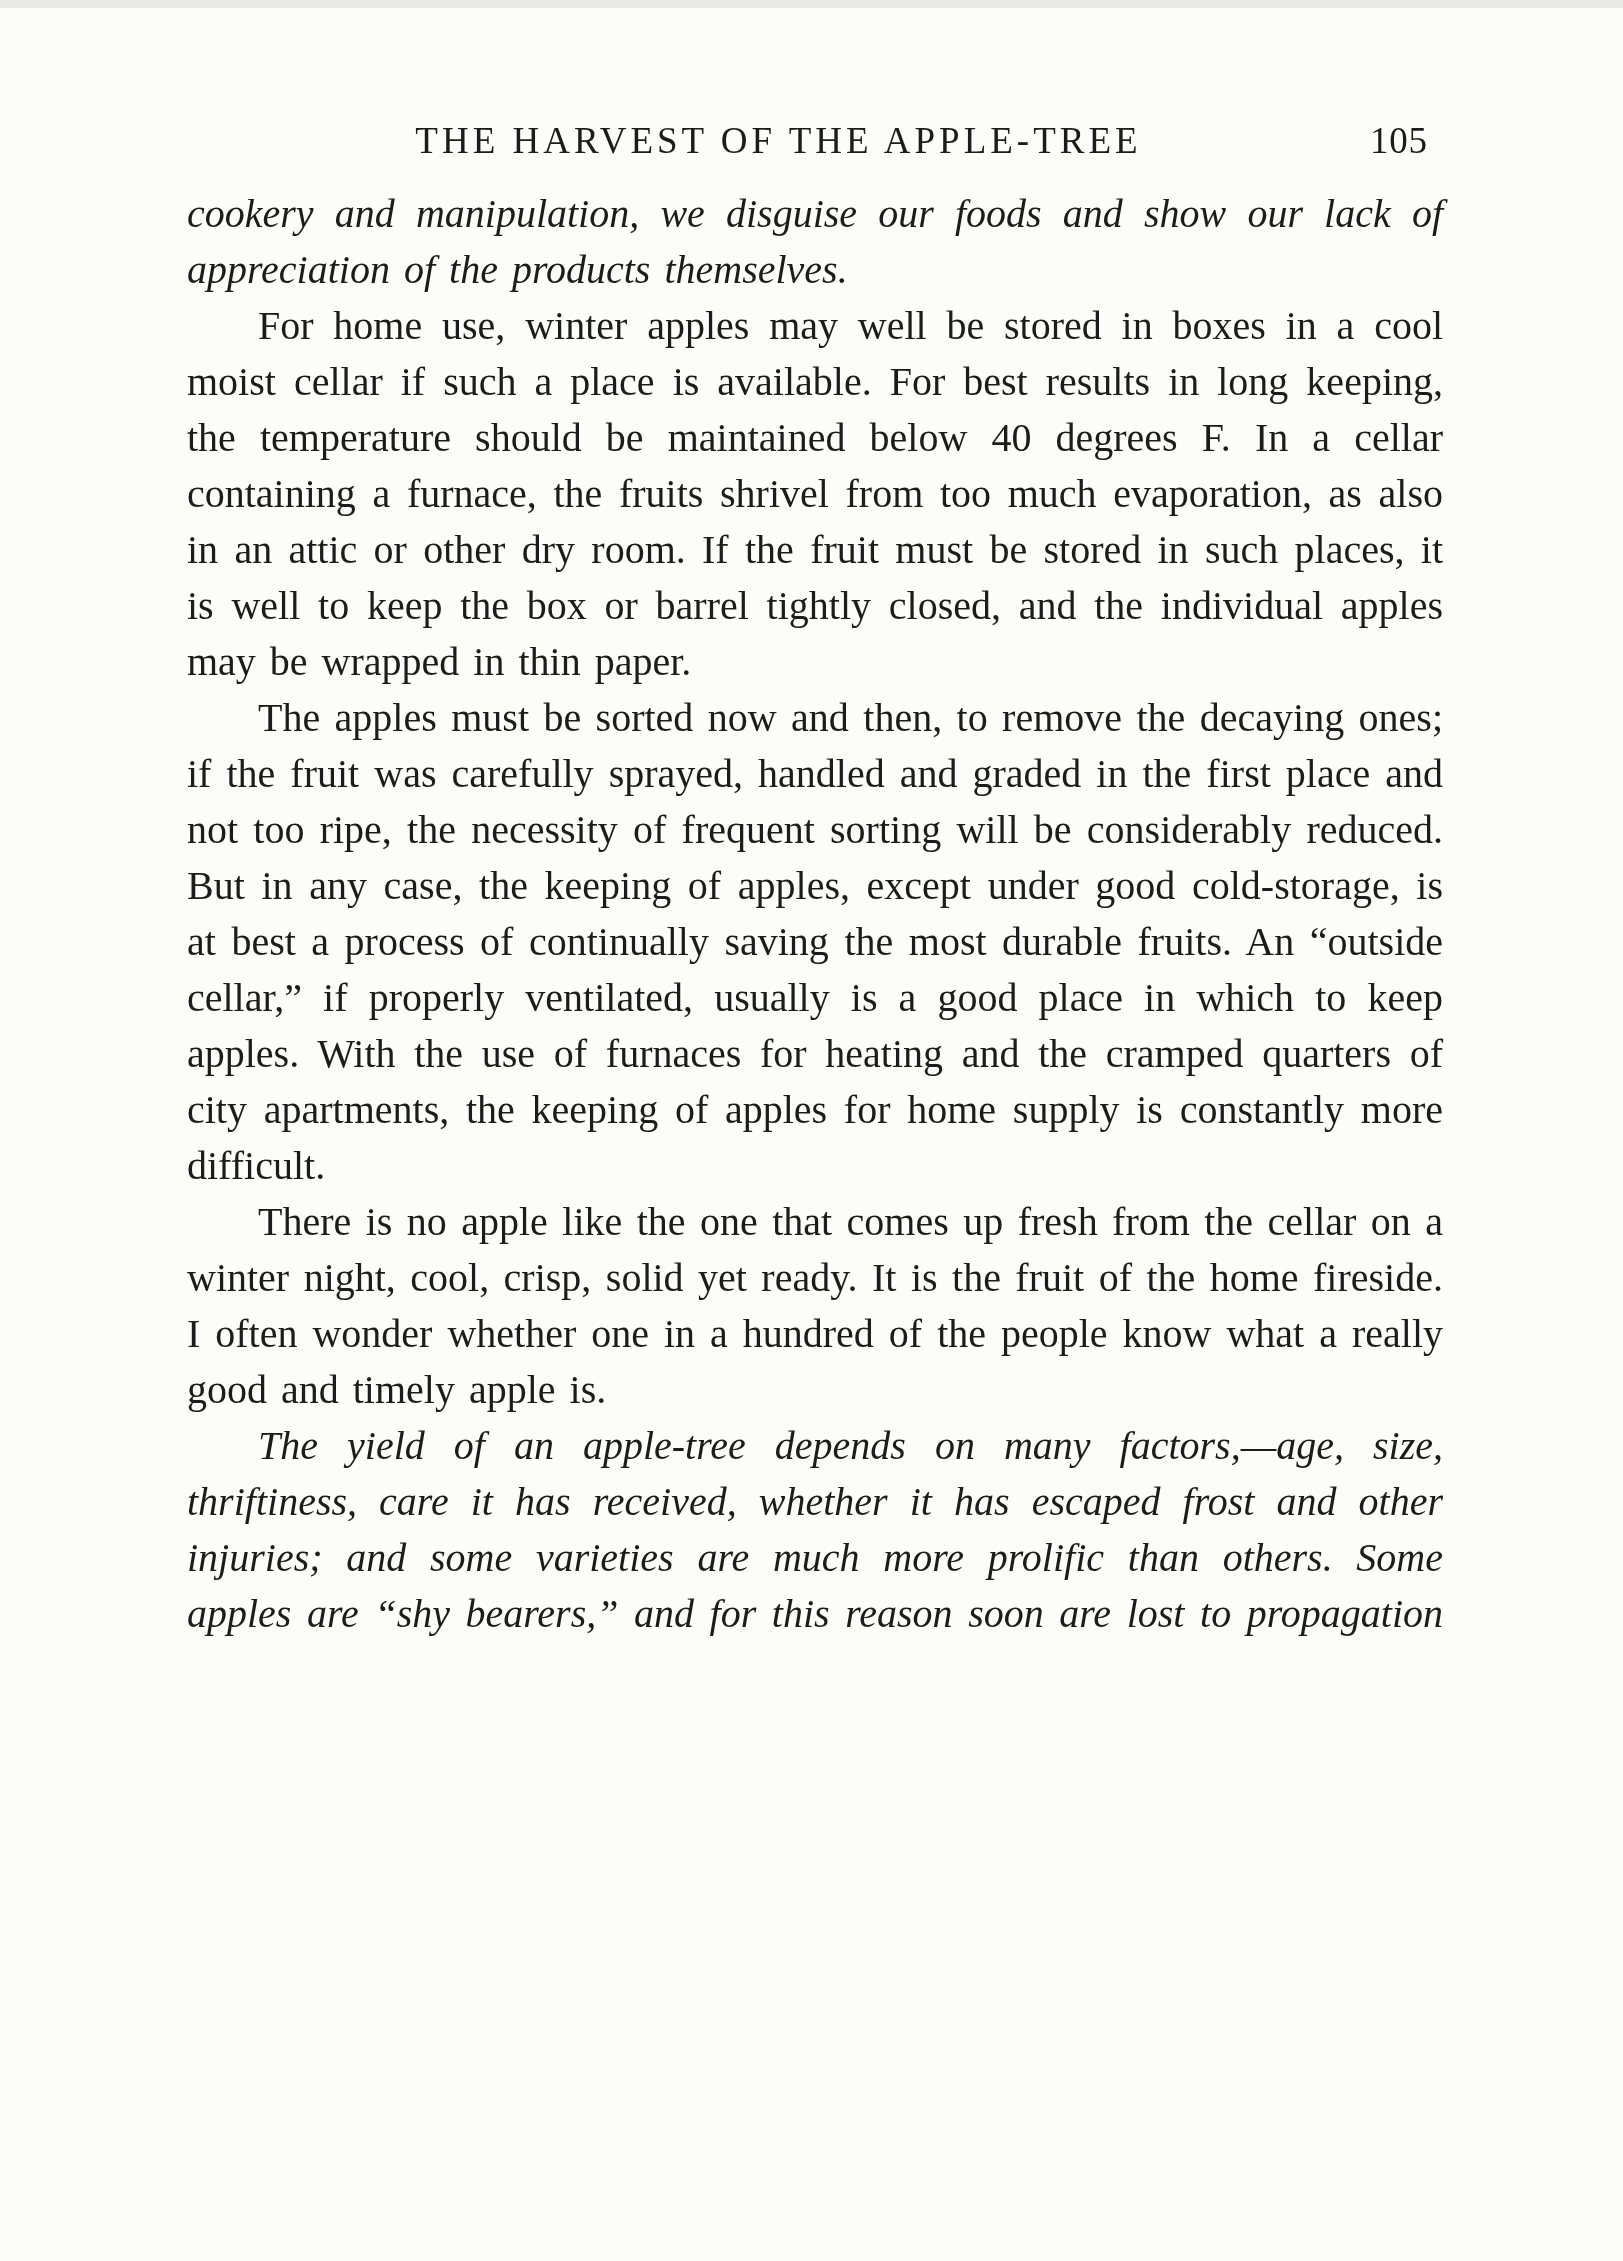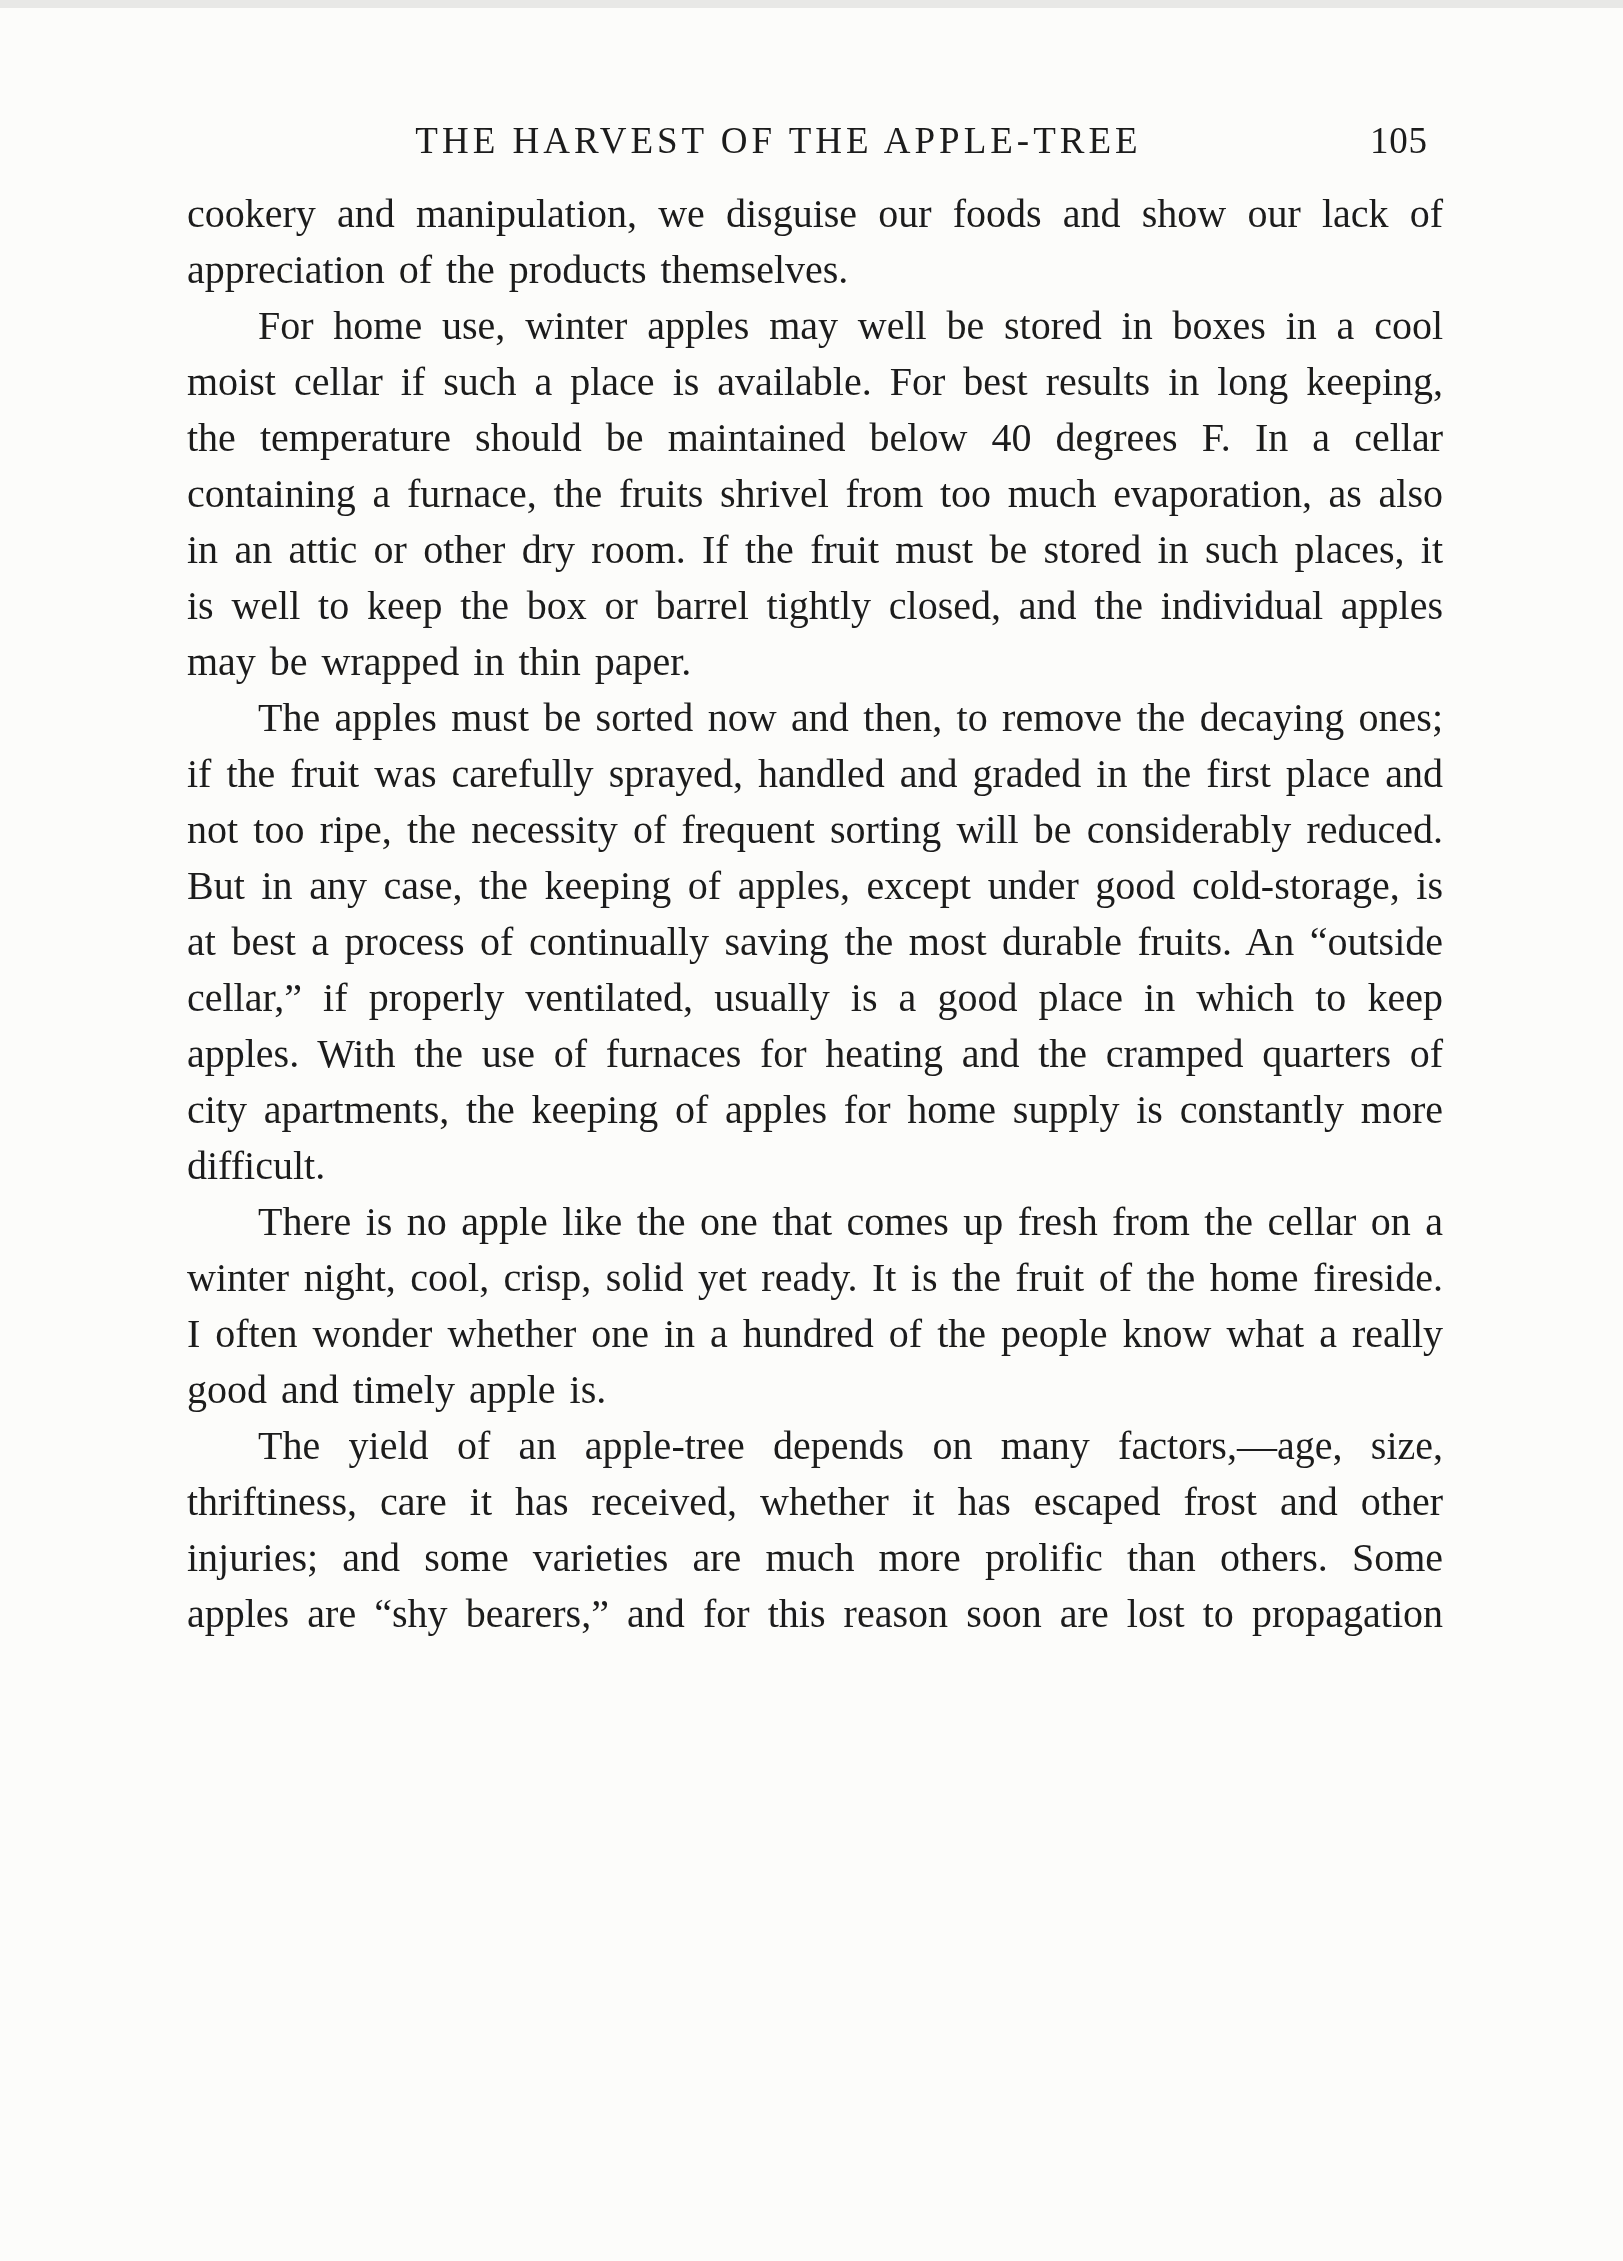--- a/index.html
+++ b/index.html
@@ -42,23 +42,25 @@
   .body-text p {
     margin: 0;
     font-size: 40px;
     line-height: 56px;
     text-align: justify;
     text-indent: 71px;
     word-spacing: 4px;
   }
   .body-text p.no-indent {
     text-indent: 0;
+    font-style: italic;
   }
   .body-text p.continues {
     text-align-last: justify;
+    font-style: italic;
   }
 </style>
 </head>
 <body>
 
 <div class="page">
   <div class="content">
 
     <div class="running-head">
       <span class="title">THE HARVEST OF THE APPLE-TREE</span>

